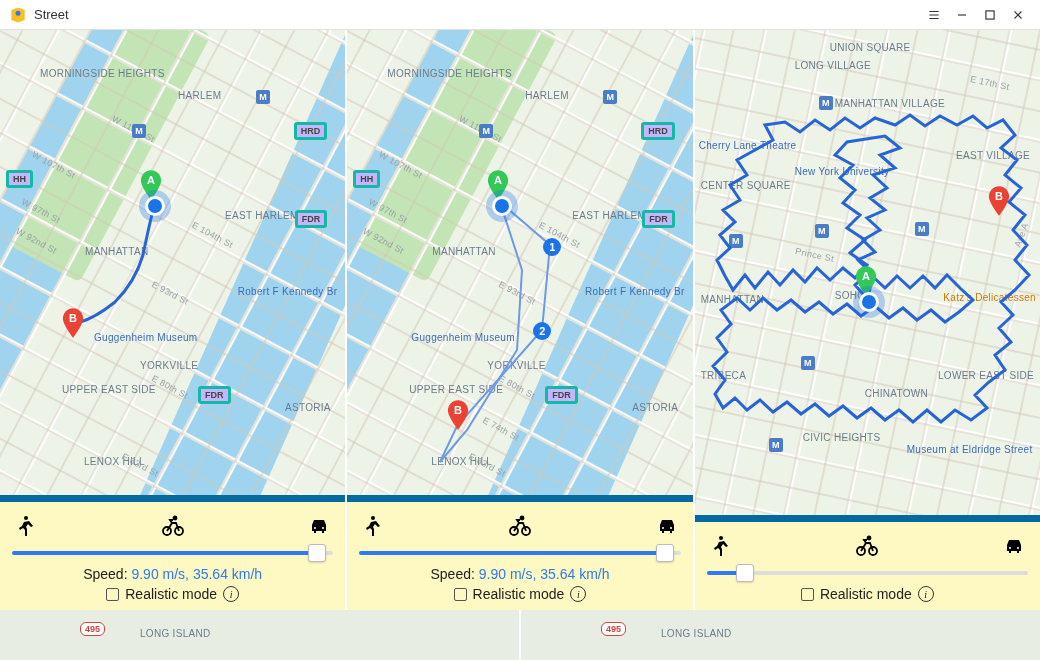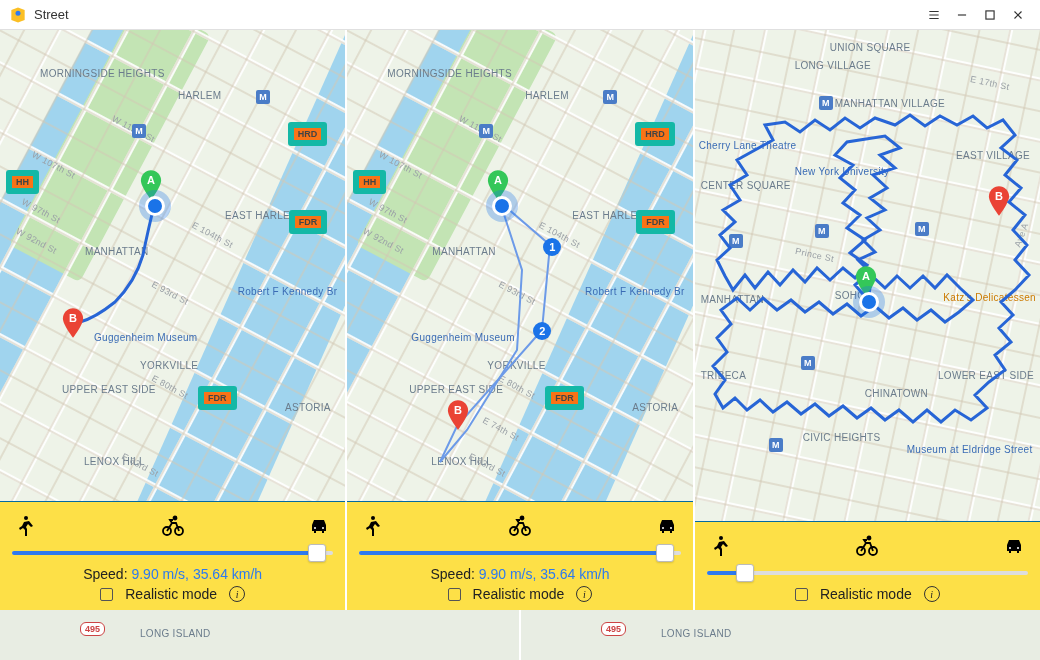--- a/index.html
+++ b/index.html
@@ -34,48 +34,48 @@
     background-size: 30px 30px;
   }
   
   .water { position: absolute; background: #a0d4ee; }
   .water-left { width: 90px; height: 600px; left: -30px; top: -60px; transform: rotate(28deg); }
   .water-right { width: 110px; height: 700px; right: -15px; top: -120px; transform: rotate(24deg); }
   .park { position: absolute; background: #c3e4b4; width: 80px; height: 280px; left: 70px; top: -30px; transform: rotate(28deg); border-radius: 6px; }
   
   .map-label { position: absolute; font-size: 10px; color: #6b7c8c; white-space: nowrap; font-weight: 500; letter-spacing: 0.3px; }
   .street-label { color: #9aa0a6; font-size: 9px; transform: rotate(28deg); }
-  .map-badge { position: absolute; font-size: 9px; background: #f97316; border: 6px solid #14b8a6; border-radius: 3px; padding: 1px 4px; font-weight: bold; color: #444; }
+  .map-badge { position: absolute; font-size: 9px; background: #c4b5fd; border: 3px solid #14b8a6; border-radius: 3px; padding: 1px 4px; font-weight: bold; color: #444; }
   
   .pin { position: absolute; width: 22px; height: 30px; }
   .pin svg { width: 100%; height: 100%; }
   .bluedot { position: absolute; width: 20px; height: 20px; background: #1a73e8; border: 3px solid #fff; border-radius: 50%; box-shadow: 0 0 0 6px rgba(26,115,232,0.3); }
   .routedot { position: absolute; width: 18px; height: 18px; background: #1a73e8; color: #fff; border-radius: 50%; font-size: 11px; display: flex; align-items: center; justify-content: center; font-weight: bold; }
   
   .route-svg { position: absolute; inset: 0; width: 100%; height: 100%; pointer-events: none; }
   .route-svg path, .route-svg polyline { fill: none; stroke: #2765d6; stroke-width: 3; }
   .route-svg .thin { stroke: #6c9ae8; stroke-width: 2; }
   
   .metro { position: absolute; width: 14px; height: 14px; background: #4a7cc7; border-radius: 2px; display: flex; align-items: center; justify-content: center; }
   .metro::after { content: 'M'; color: #fff; font-size: 9px; font-weight: bold; }
   
-  .controls { background: #fde047; padding: 10px 12px 8px; border-top: 1px solid #0369a1; }
+  .controls { background: #fef9c3; padding: 10px 12px 8px; border-top: 7px solid #0369a1; }
   .mode-row { display: flex; justify-content: space-between; align-items: center; margin-bottom: 6px; }
   .mode-icon { width: 28px; height: 28px; display: flex; align-items: center; justify-content: center; }
   .mode-icon svg { width: 24px; height: 24px; }
   
   .slider { position: relative; height: 14px; margin-bottom: 6px; }
   .slider-track { position: absolute; left: 0; right: 0; top: 5px; height: 4px; background: #ddd; border-radius: 2px; }
   .slider-fill { position: absolute; left: 0; top: 5px; height: 4px; background: #2e7aee; border-radius: 2px; }
   .slider-thumb { position: absolute; top: -2px; width: 18px; height: 18px; background: #fff; border: 1px solid #bbb; border-radius: 3px; box-shadow: 0 1px 2px rgba(0,0,0,0.15); }
   
   .speed-line { text-align: center; font-size: 14px; color: #222; margin-bottom: 4px; }
   .speed-val { color: #2e7aee; }
   
-  .realistic-line { text-align: center; font-size: 14px; color: #222; display: flex; align-items: center; justify-content: center; gap: 12px; }
+  .realistic-line { text-align: center; font-size: 14px; color: #222; display: flex; align-items: center; justify-content: center; gap: 6px; }
   .checkbox { width: 13px; height: 13px; border: 1.5px solid #555; border-radius: 2px; display: inline-block; }
   .info-icon { width: 16px; height: 16px; border: 1.5px solid #333; border-radius: 50%; display: inline-flex; align-items: center; justify-content: center; font-size: 10px; font-family: serif; font-style: italic; }
   
   .bottom-strip { height: 50px; display: flex; }
   .bottom-strip > div { flex: 1; background: #e8ede3; position: relative; overflow: hidden; border-right: 2px solid #fff; }
   .bottom-strip > div:last-child { border-right: none; }
   .hwy-shield { position: absolute; top: 12px; font-size: 9px; background: #fff; border: 1px solid #c44; color: #c44; border-radius: 6px; padding: 1px 4px; font-weight: bold; }
 </style>
 </head>
 <body>

